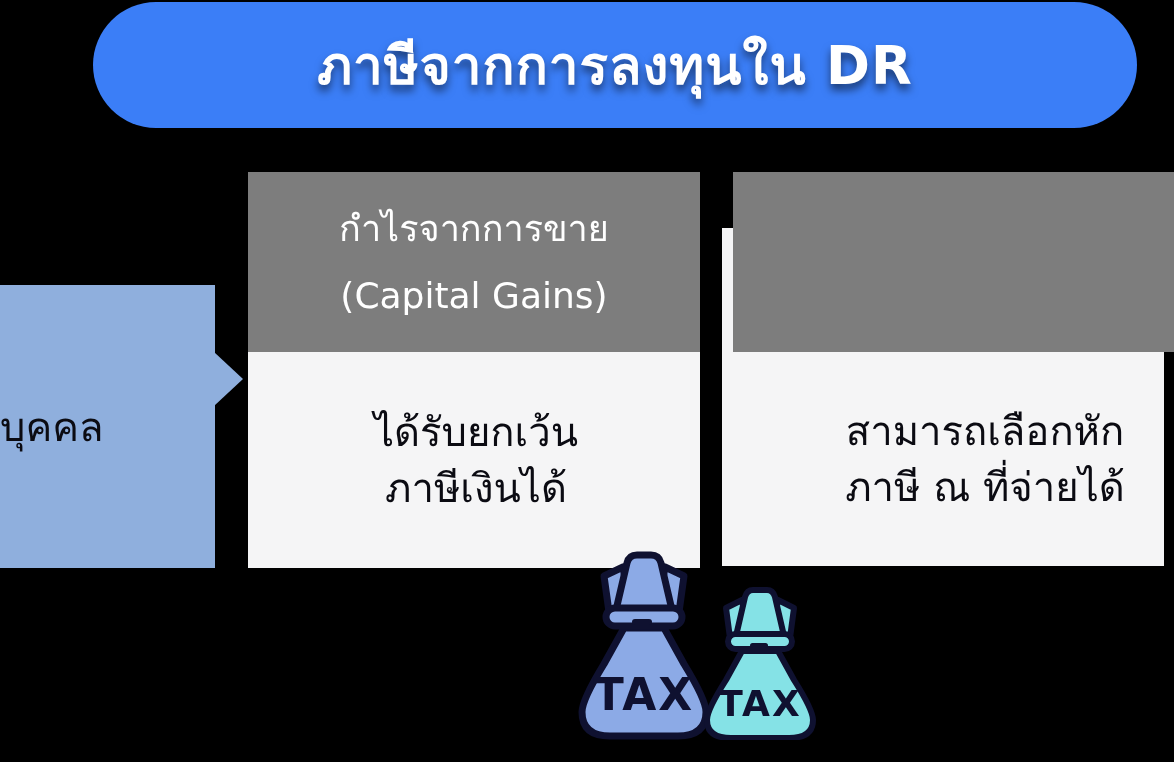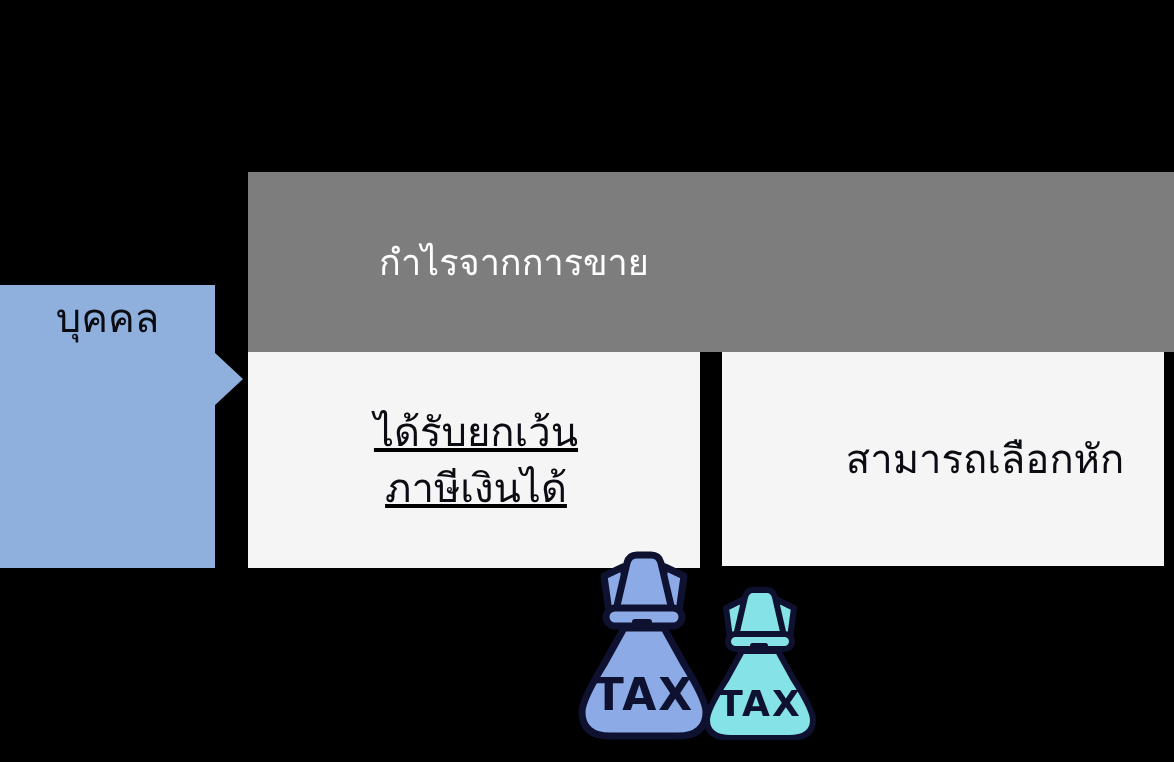--- a/index.html
+++ b/index.html
@@ -16,81 +16,85 @@
   }
   .banner .title{
     color:var(--header-text,#fff);font-size:53px;font-weight:bold;
     letter-spacing:1px;text-shadow:0 6px 9px rgba(0,0,0,.55);
     white-space:nowrap;
   }
   
   .label-box{
     position:absolute;left:0;top:285px;width:215px;height:283px;
     background:var(--label-blue,#8fafdd);
-    display:flex;flex-direction:column;align-items:center;justify-content:flex-start;
+    display:flex;align-items:center;justify-content:flex-start;
     z-index:3;
   }
   .label-box .ln{
     color:var(--body-text,#0b0b12);font-size:40px;line-height:66px;text-align:center;
   }
   .pointer{position:absolute;left:214px;top:352px;z-index:3;}
   
   .hdr{
     position:absolute;background:var(--header-gray,#7d7d7d);
     display:flex;flex-direction:column;align-items:center;justify-content:center;
     z-index:2;
-    padding-left:40px;
   }
   .hdr .ln{color:var(--header-text,#fff);font-size:36px;line-height:67px;text-align:center;white-space:nowrap;}
   .hdr1{left:248px;top:172px;width:452px;height:180px;}
   .hdr2{left:733px;top:172px;width:441px;height:180px;}
   .card1{position:absolute;left:248px;top:352px;width:452px;height:216px;background:var(--card-white,#f5f5f6);z-index:1;}
   .card2{position:absolute;left:722px;top:228px;width:442px;height:338px;background:var(--card-white,#f5f5f6);z-index:1;}
   .body-text{
     position:absolute;display:flex;flex-direction:column;align-items:center;justify-content:center;z-index:2;
   }
   .body-text .ln{color:var(--body-text,#0b0b12);font-size:40px;line-height:56px;text-align:center;white-space:nowrap;}
-  .bt1{left:248px;top:352px;width:456px;height:216px;text-decoration:underline;}
+  .bt1{left:248px;top:352px;width:456px;height:216px;}
   .bt2{left:722px;top:352px;width:526px;height:214px;}
   
   .bag{position:absolute;z-index:5;}
   .bag-large{left:578px;top:550px;}
   .bag-small{left:704px;top:586px;}
   .bag text{
     font-family:"DejaVu Sans","Liberation Sans",sans-serif;
     font-weight:bold;letter-spacing:2px;
   }
 </style>
 </head>
 <body>
 
 <div id="stage">
 
+  <div class="banner">
+    <div class="title">ภาษีจากการลงทุนใน DR</div>
+  </div>
 
   <div class="label-box">
     <div class="ln">บุคคล</div>
   </div>
   <svg class="pointer" width="30" height="55" viewBox="0 0 30 55">
     <polygon points="0,0 29,27 0,54" fill="#8fafdd"></polygon>
   </svg>
 
   <div class="hdr hdr1">
     <div class="ln">กำไรจากการขาย</div>
+    <div class="ln">(Capital Gains)</div>
   </div>
   <div class="card1"></div>
   <div class="body-text bt1">
     <div class="ln">ได้รับยกเว้น</div>
     <div class="ln">ภาษีเงินได้</div>
   </div>
 
   <div class="card2"></div>
   <div class="hdr hdr2">
   </div>
   <div class="body-text bt2">
     <div class="ln">สามารถเลือกหัก</div>
+    <div class="ln">ภาษี ณ ที่จ่ายได้</div>
   </div>
 
   <svg class="bag bag-large" width="132" height="190" viewBox="0 0 132 190">
     <g stroke="#0f1130" stroke-width="7" stroke-linejoin="round" stroke-linecap="round" fill="#8caae6">
       <path d="M 26 26 L 45 17 L 52 58 L 31 62 Z"></path>
       <path d="M 106 26 L 87 17 L 80 58 L 101 62 Z"></path>
       <path d="M 38 60 L 49 13 Q 51 5 59 5 L 73 5 Q 81 5 83 13 L 94 60 Z"></path>
       <path d="M 46 78 L 26 114 Q 4 150 4 162 Q 4 186 32 186 L 100 186 Q 128 186 128 162 Q 128 150 106 114 L 86 78 Z"></path>
       <rect x="28" y="58" width="76" height="18" rx="9"></rect>
     </g>

